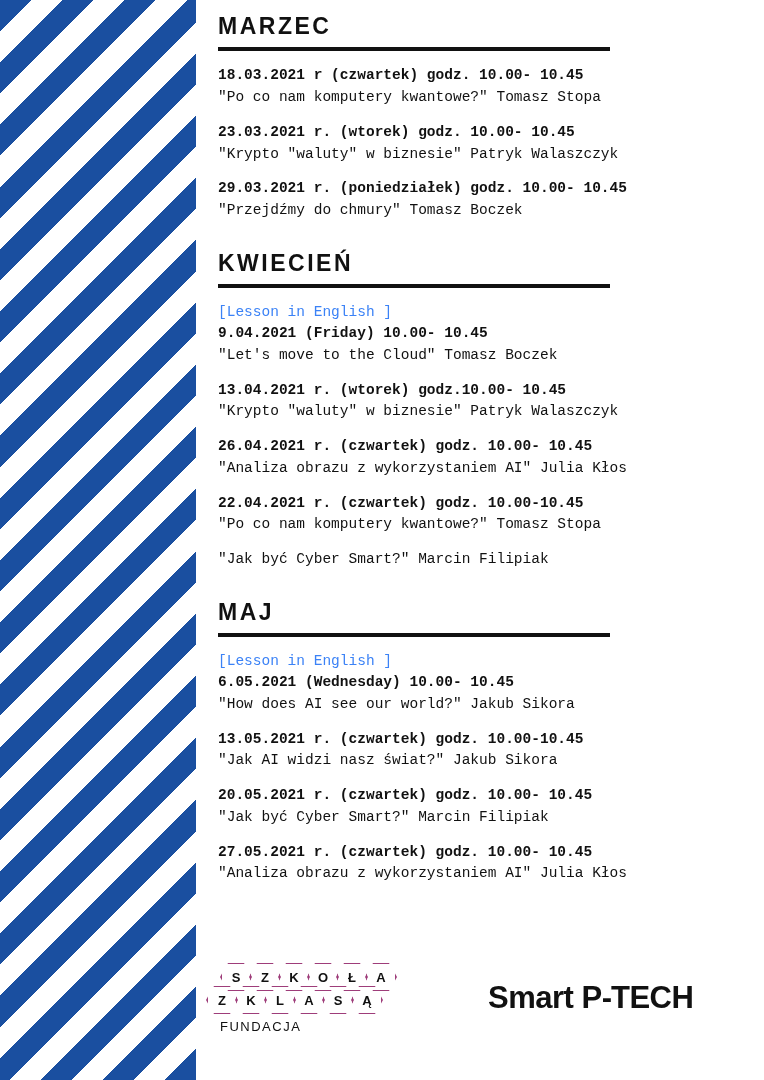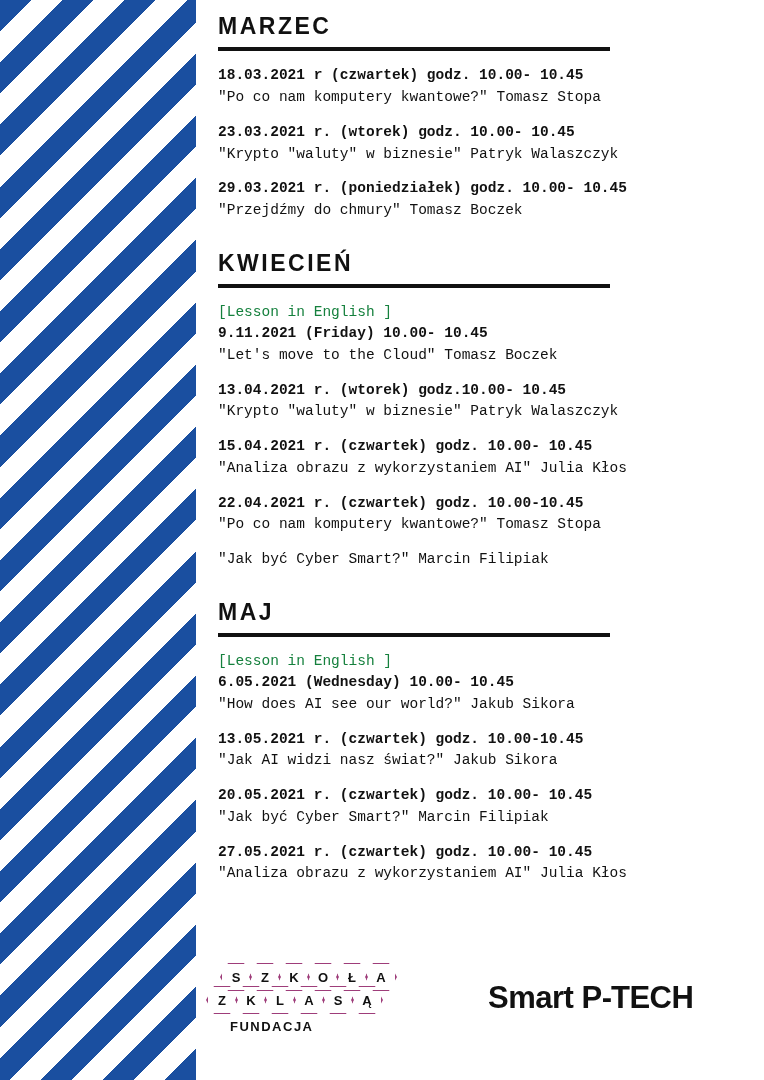--- a/index.html
+++ b/index.html
@@ -63,21 +63,21 @@
     margin: 0 0 14px 0;
   }
 
   .entry {
     margin-bottom: 13px;
     font-family: Liberation Mono, monospace;
   }
 
   .entry-note {
     font-size: 14.5px;
-    color: #15803d;
+    color: #3b82f6;
     line-height: 1.45;
     font-weight: normal;
   }
 
   .entry-date {
     font-size: 14.5px;
     font-weight: bold;
     color: #111111;
     line-height: 1.5;
   }
@@ -145,25 +145,24 @@
     box-sizing: border-box;
   }
 
   .hex span {
     position: relative;
     z-index: 2;
   }
 
   .fundacja {
     font-size: 13px;
-    font-weight: bold;
+    font-weight: normal;
     letter-spacing: 1.5px;
     color: #111111;
     margin-top: 4px;
-    margin-left: 10px;
   }
 
   .openptech {
     font-size: 31px;
     font-weight: bold;
     color: #111111;
     letter-spacing: -0.5px;
     margin-left: 58px;
     white-space: nowrap;
   }
@@ -197,29 +196,29 @@
   </div>
 
   <div class="month-spacer"></div>
 
   <div class="month-block">
     <div class="month-title">KWIECIEŃ</div>
     <div class="month-rule"></div>
 
     <div class="entry">
       <div class="entry-note">[Lesson in English ]</div>
-      <div class="entry-date">9.11.2021 (Friday) 10.00- 10.45</div>
+      <div class="entry-date">9.04.2021 (Friday) 10.00- 10.45</div>
       <div class="entry-desc">"Let's move to the Cloud" Tomasz Boczek</div>
     </div>
     <div class="entry">
       <div class="entry-date">13.04.2021 r. (wtorek) godz.10.00- 10.45</div>
       <div class="entry-desc">"Krypto "waluty" w biznesie" Patryk Walaszczyk</div>
     </div>
     <div class="entry">
-      <div class="entry-date">15.04.2021 r. (czwartek) godz. 10.00- 10.45</div>
+      <div class="entry-date">26.04.2021 r. (czwartek) godz. 10.00- 10.45</div>
       <div class="entry-desc">"Analiza obrazu z wykorzystaniem AI" Julia Kłos</div>
     </div>
     <div class="entry">
       <div class="entry-date">22.04.2021 r. (czwartek) godz. 10.00-10.45</div>
       <div class="entry-desc">"Po co nam komputery kwantowe?" Tomasz Stopa</div>
     </div>
     <div class="entry">
       <div class="entry-desc">"Jak być Cyber Smart?" Marcin Filipiak</div>
     </div>
   </div>

